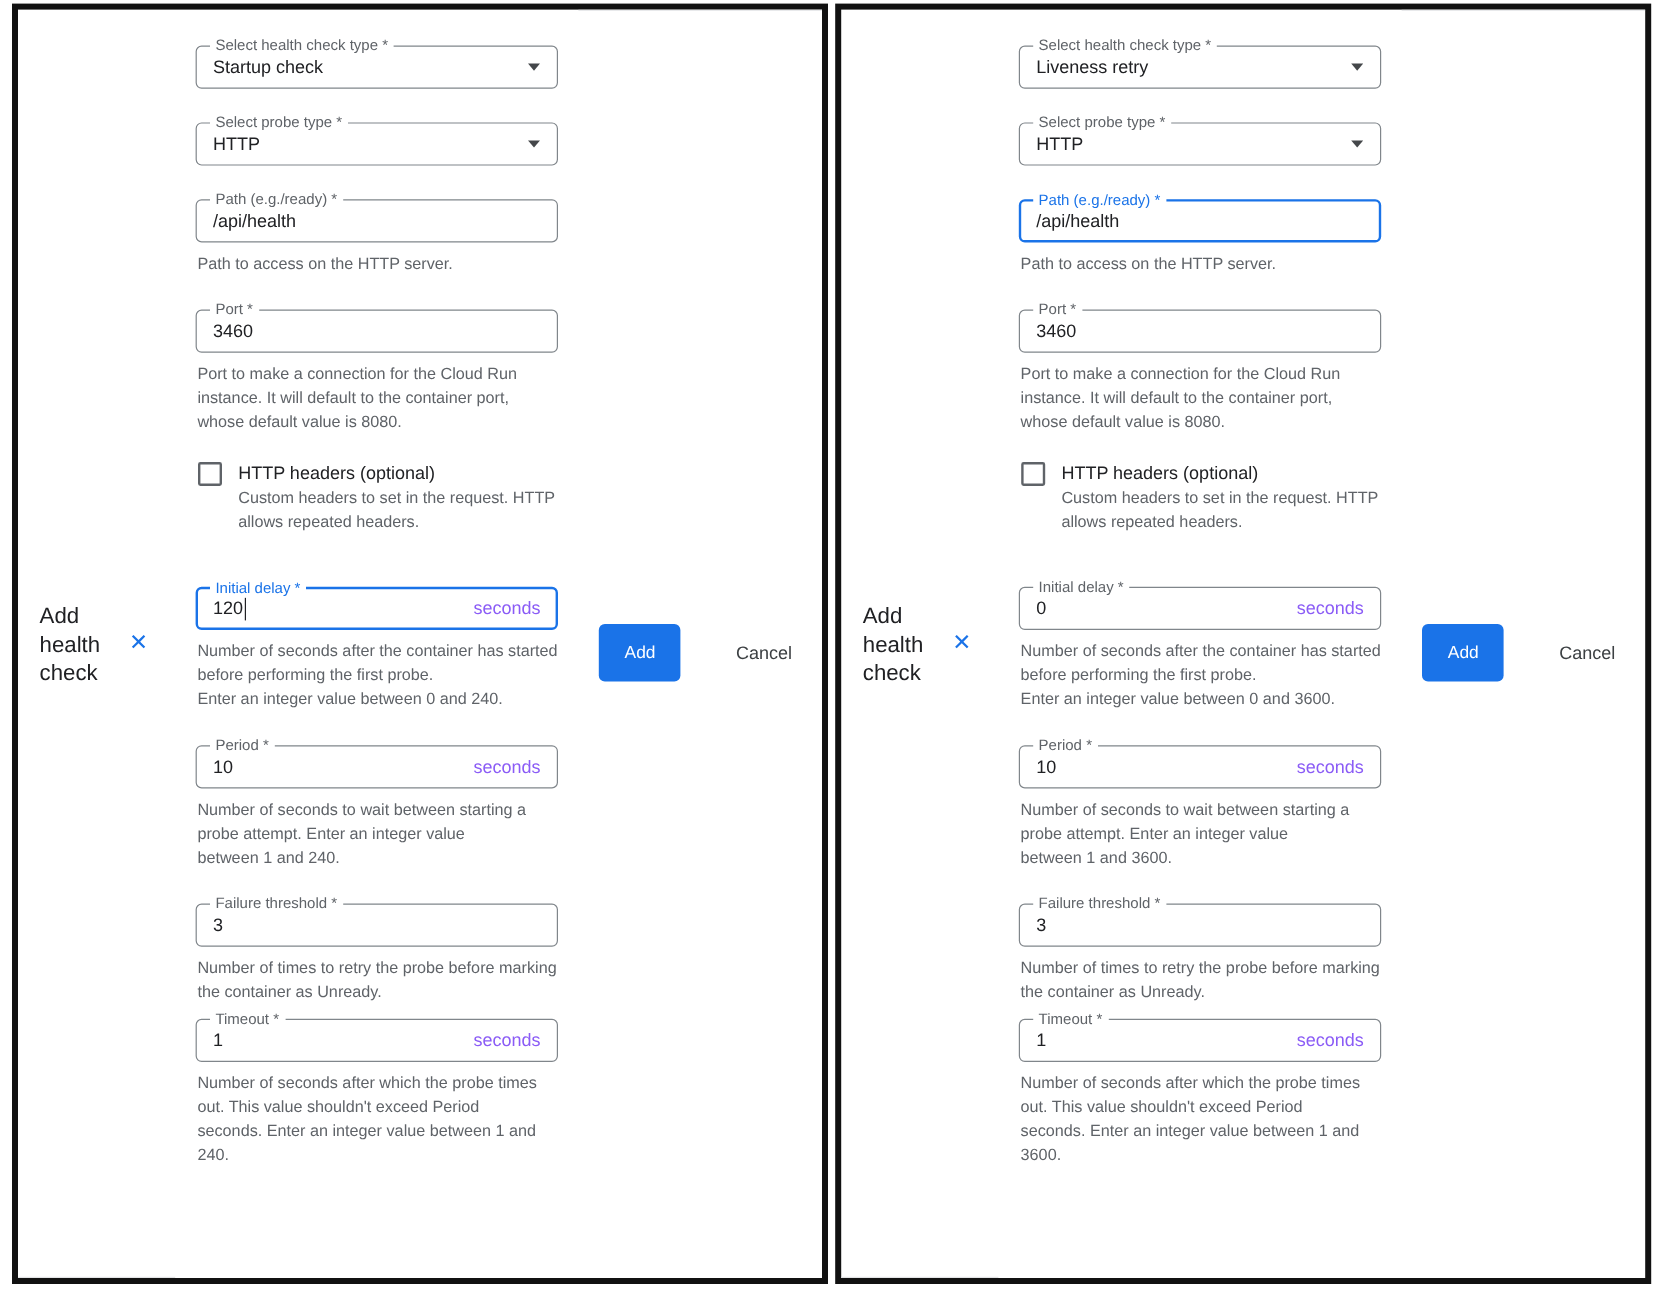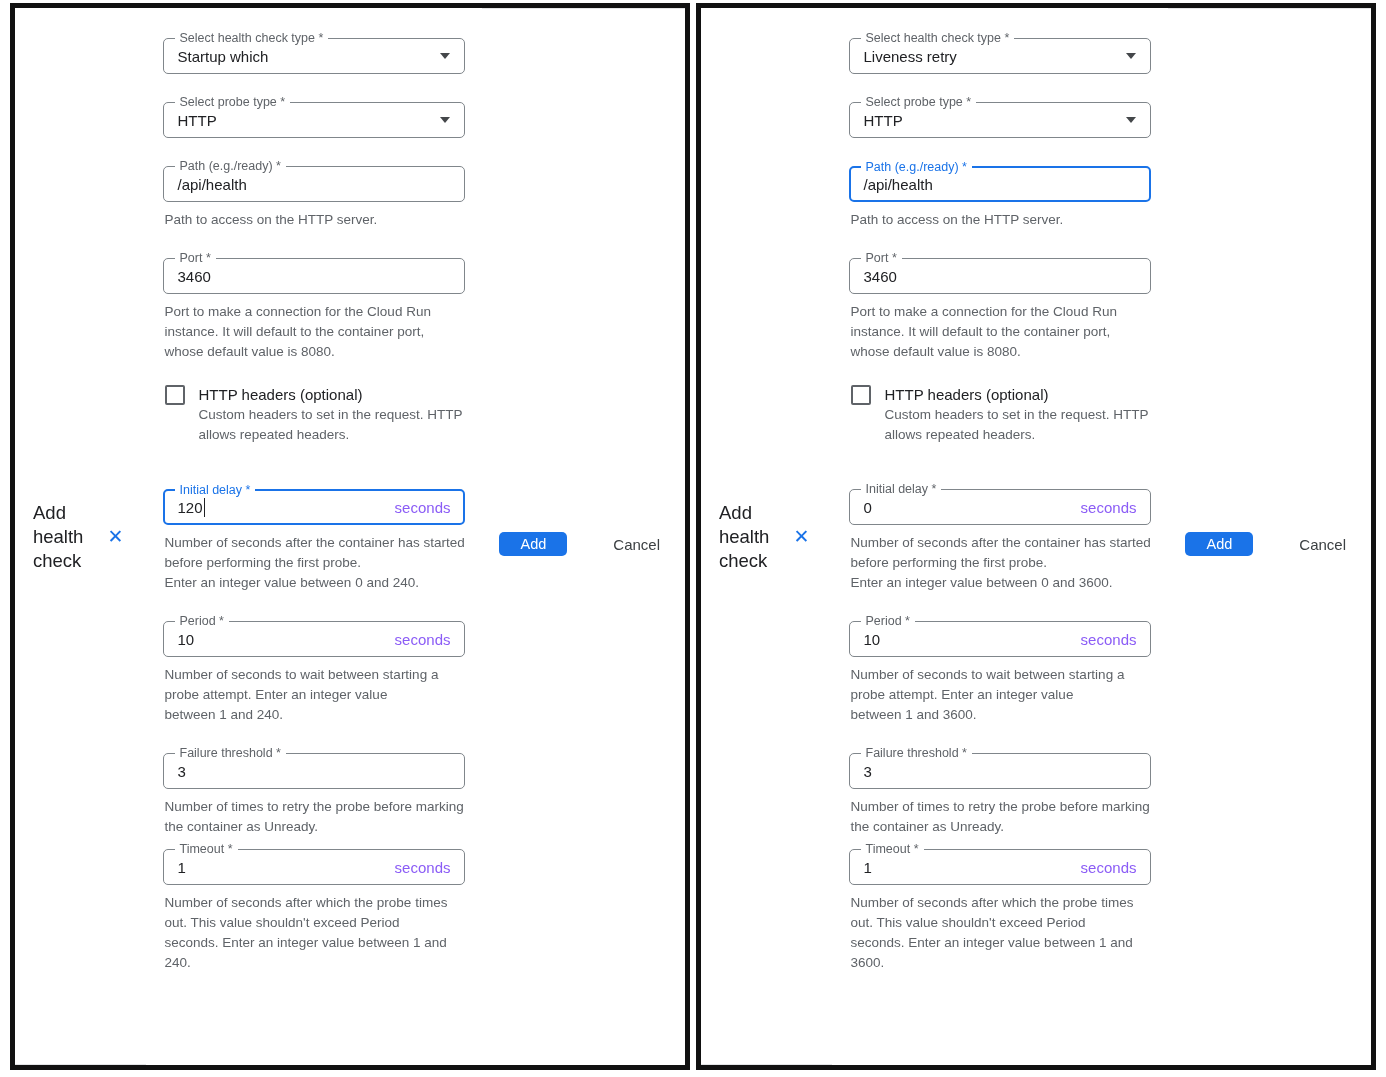--- a/index.html
+++ b/index.html
@@ -86,42 +86,42 @@
   .spacer { height: 39px; }
   .dlg-footer {
     border-top: 1px solid #e3e4e6;
     padding: 14px 17px 0 17px;
     display: flex; align-items: center;
   }
   .btn-add {
     background: #1a73e8; color: #ffffff;
     border: none; border-radius: 5px;
     font-family: inherit; font-size: 14.5px; font-weight: 500;
-    padding: 0 21px; height: 24px; cursor: pointer;
+    padding: 0 21px; height: 48px; cursor: pointer;
   }
   .btn-cancel {
     background: none; border: none;
     font-family: inherit; font-size: 15px; color: #3c4043;
     margin-left: 38px; cursor: pointer; padding: 0 8px;
   }
 </style>
 </head>
 <body>
 
 <div class="panel">
   <div class="dlg-header">
     <span class="dlg-title">Add health check</span>
     <span class="close">✕</span>
   </div>
   <div class="dlg-body">
 
     <div class="block">
       <div class="field select">
         <span class="flabel">Select health check type *</span>
-        <span class="fvalue">Startup which</span>
+        <span class="fvalue">Startup check</span>
         <span class="caret-tri"></span>
       </div>
     </div>
 
     <div class="block">
       <div class="field select">
         <span class="flabel">Select probe type *</span>
         <span class="fvalue">HTTP</span>
         <span class="caret-tri"></span>
       </div>

